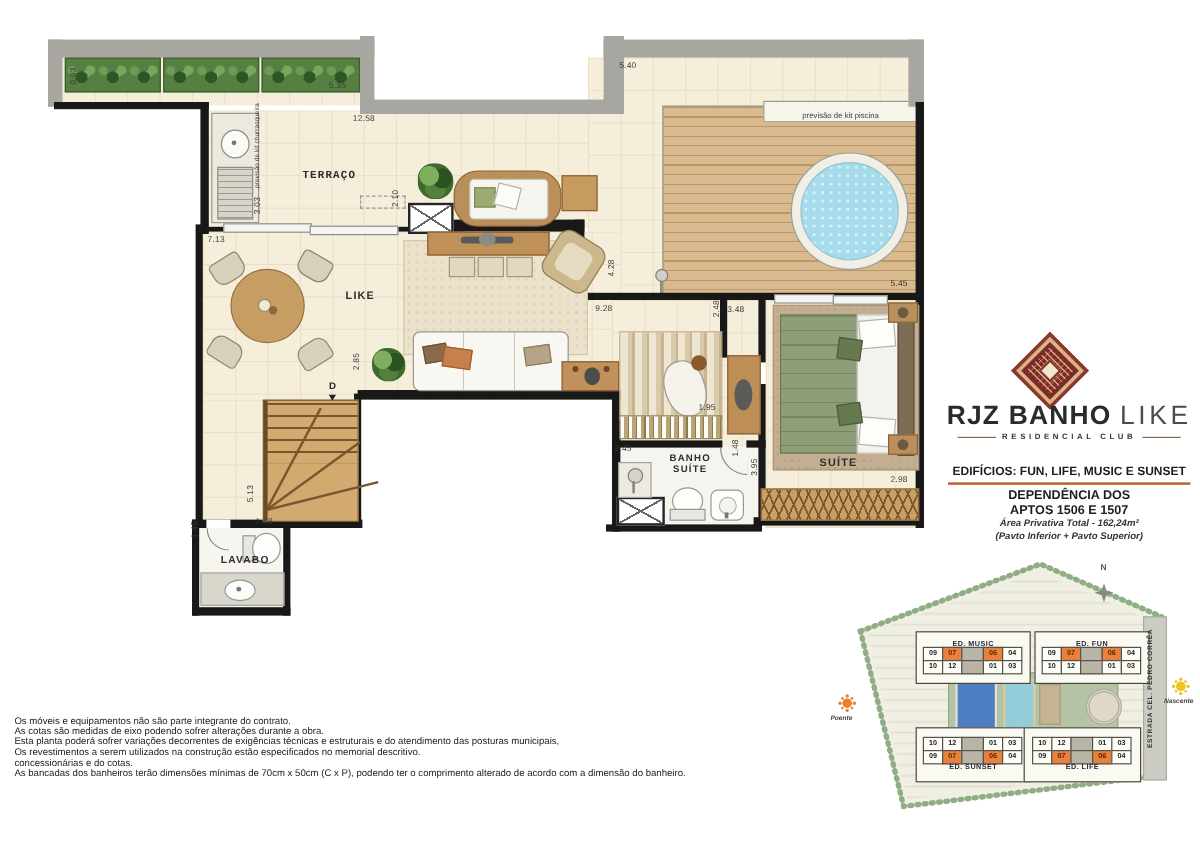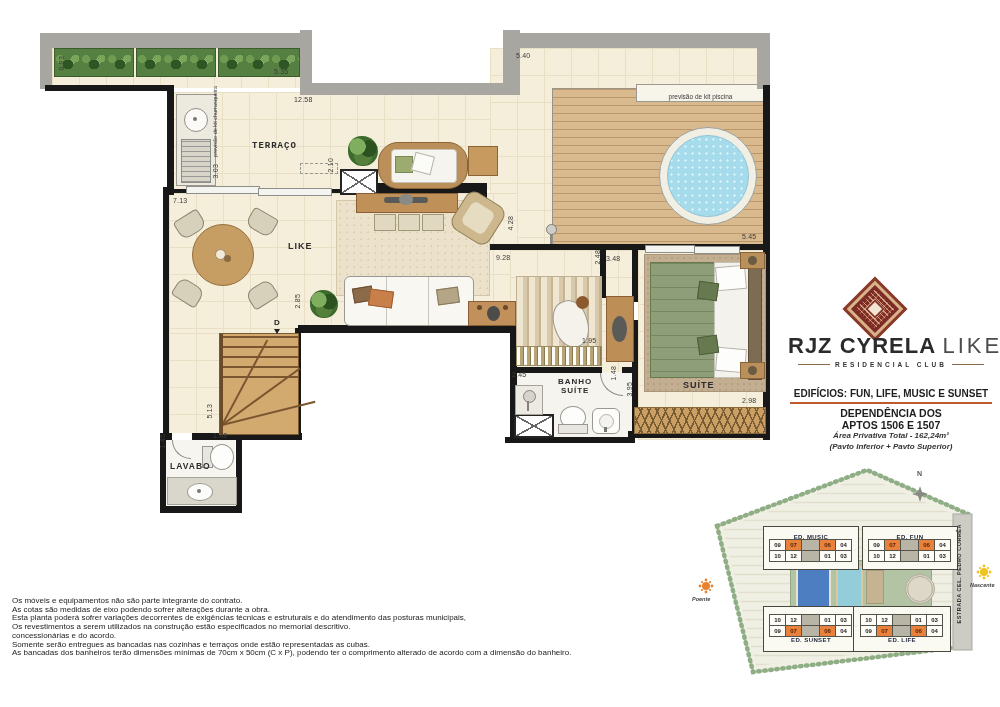--- a/index.html
+++ b/index.html
@@ -243,21 +243,21 @@
   <div class="abs" style="left:740px;top:362px;width:23px;height:15px;background:#b9905c;border:1px solid #8a6436;">
       <div class="abs" style="left:7px;top:3px;width:9px;height:9px;border-radius:50%;background:#6b5b43;"></div>
     </div>
   <div class="abs" style="left:634px;top:407px;width:130px;height:25px;background-color:#c99f63;border:1px solid #8a6a3a;background-image:repeating-linear-gradient(115deg,transparent 0 6px,#7a5a30 6px 7.5px),repeating-linear-gradient(65deg,transparent 0 6px,#7a5a30 6px 7.5px);"></div>
 
   <div class="room-label" style="left:252px;top:141px;font-family:Liberation Mono, monospace;">TERRAÇO</div>
   <div class="room-label" style="left:288px;top:241px;">LIKE</div>
   <div class="room-label" style="left:683px;top:380px;">SUÍTE</div>
   <div class="room-label" style="left:558px;top:377px;font-size:8px;text-align:center;line-height:9px;">BANHO
 SUÍTE</div>
-  <div class="room-label" style="left:170px;top:461px;font-size:8.5px;">LAVABO</div>
+  <div class="room-label" style="left:184px;top:461px;font-size:8.5px;">LAVABO</div>
 
   <div class="ann v" style="left:212px;top:86px;">previsão de kit churrasqueira</div>
 
   <div>
       <span class="dim v" style="left: 58px; top: 56px;">0.93</span>
       <span class="dim" style="left: 274px; top: 68px;">5.35</span>
       <span class="dim" style="left: 294px; top: 96px;">12.58</span>
       <span class="dim v" style="left: 212px; top: 164px;">3.03</span>
       <span class="dim" style="left: 516px; top: 52px;">5.40</span>
       <span class="dim v" style="left: 327px; top: 158px;">2.10</span>
@@ -280,42 +280,41 @@
 </div>
 
 <div>
   <div class="abs" style="left:852px;top:286px;width:46px;height:46px;transform:rotate(45deg);background-color:#7d2b27;
               background-image:repeating-linear-gradient(0deg,rgba(233,206,166,0) 0 3px,rgba(233,206,166,.7) 3px 4px),
                                repeating-linear-gradient(90deg,rgba(120,30,28,0) 0 3px,rgba(176,96,63,.8) 3px 4px);
               box-shadow:inset 0 0 0 3px #8a3a2c,inset 0 0 0 6px #d9b48a,inset 0 0 0 9px #7d2b27;">
     <div class="abs" style="left:16px;top:16px;width:14px;height:14px;background:#f2e6d2;box-shadow:inset 0 0 0 2px #8a3a2c;"></div>
   </div>
   <div class="brand-title">
-    <span>RJZ CYRELA</span>
+    <span>RJZ BANHO</span>
     <span class="light">LIKE</span>
   </div>
   <div class="residencial">
       <span>RESIDENCIAL CLUB</span>
     </div>
   <div class="center-blk" style="top:388px;font-size:10px;font-weight:bold;">EDIFÍCIOS:  FUN, LIFE, MUSIC E SUNSET</div>
   <div class="abs" style="left:790px;top:402px;width:202px;border-top:2px solid #c05a2a;"></div>
   <div class="center-blk" style="top:407px;font-size:10.5px;font-weight:bold;">DEPENDÊNCIA DOS</div>
   <div class="center-blk" style="top:419px;font-size:10.5px;font-weight:bold;">APTOS 1506 E 1507</div>
   <div class="center-blk" style="top:431px;font-size:8px;font-weight:bold;font-style:italic;color:#333;">Área Privativa Total - 162,24m²</div>
   <div class="center-blk" style="top:442px;font-size:8px;font-weight:bold;font-style:italic;color:#333;">(Pavto Inferior + Pavto Superior)</div>
 </div>
 
 <div class="notes">
   <div>
       <div>Os móveis e equipamentos não são parte integrante do contrato.</div>
       <div>As cotas são  medidas  de  eixo podendo sofrer alterações durante a obra.</div>
       <div>Esta planta poderá sofrer variações decorrentes de exigências técnicas e estruturais e do atendimento das posturas municipais,</div>
       <div>Os revestimentos a serem utilizados na construção estão especificados no memorial descritivo.</div>
-      <div>concessionárias e do acordo.</div>
-      <div>Somente serão entregues as bancadas nas cozinhas e terraços onde estão representadas as cubas.</div>
+      <div>concessionárias e do cotas.</div>
       <div>As bancadas dos banheiros terão dimensões mínimas de 70cm x 50cm (C x P), podendo ter o comprimento alterado de acordo com a dimensão do banheiro.</div>
     </div>
   <div class="bold">
     </div>
 </div>
 
 <div class="siteplan">
   <svg width="310" height="245" viewBox="0 0 310 245" style="position:absolute;left:0;top:0;">
     <defs>
       <pattern id="pk" width="9" height="9" patternUnits="userSpaceOnUse">

